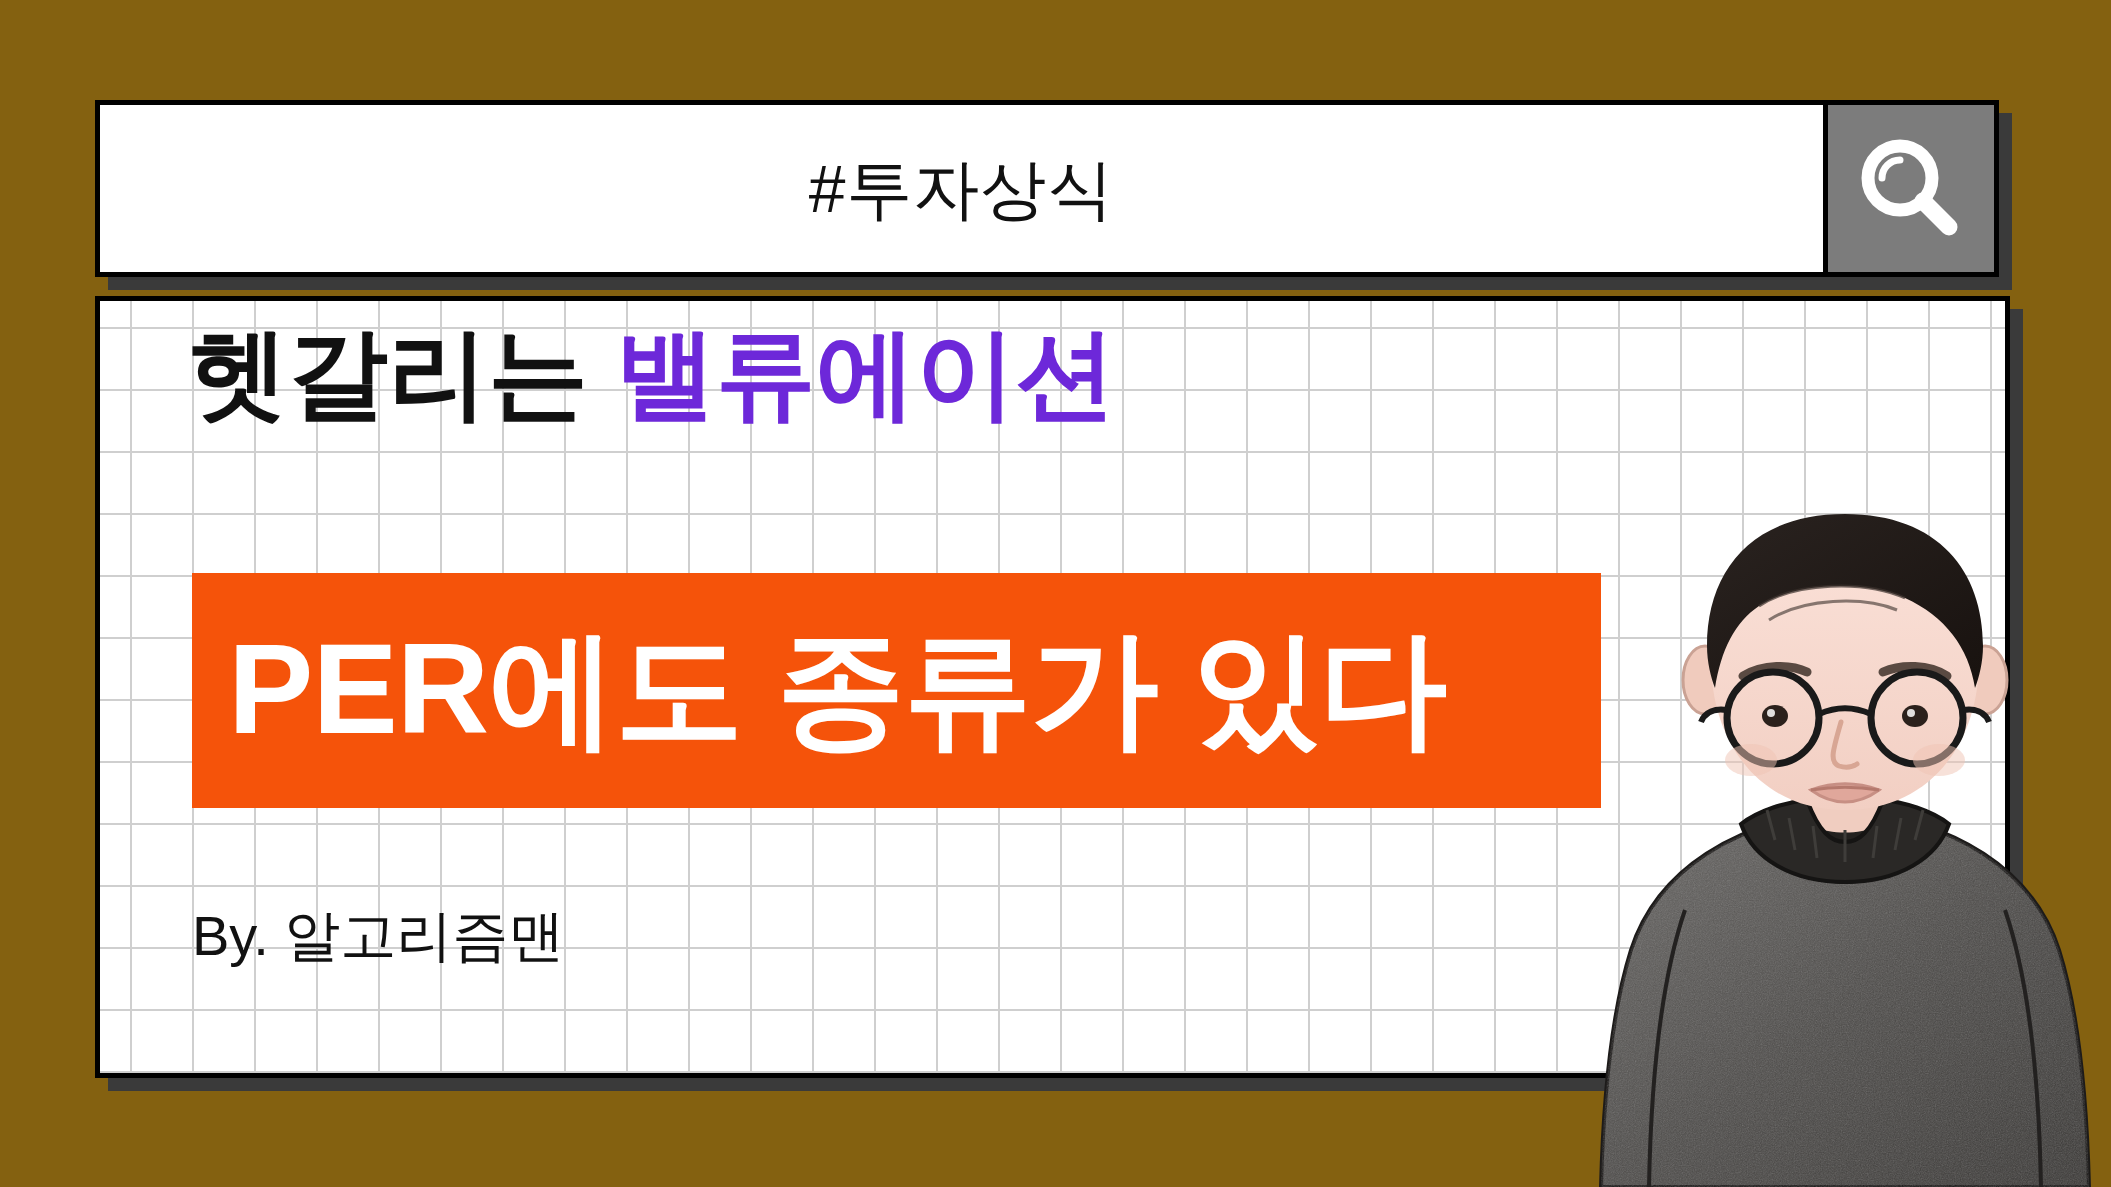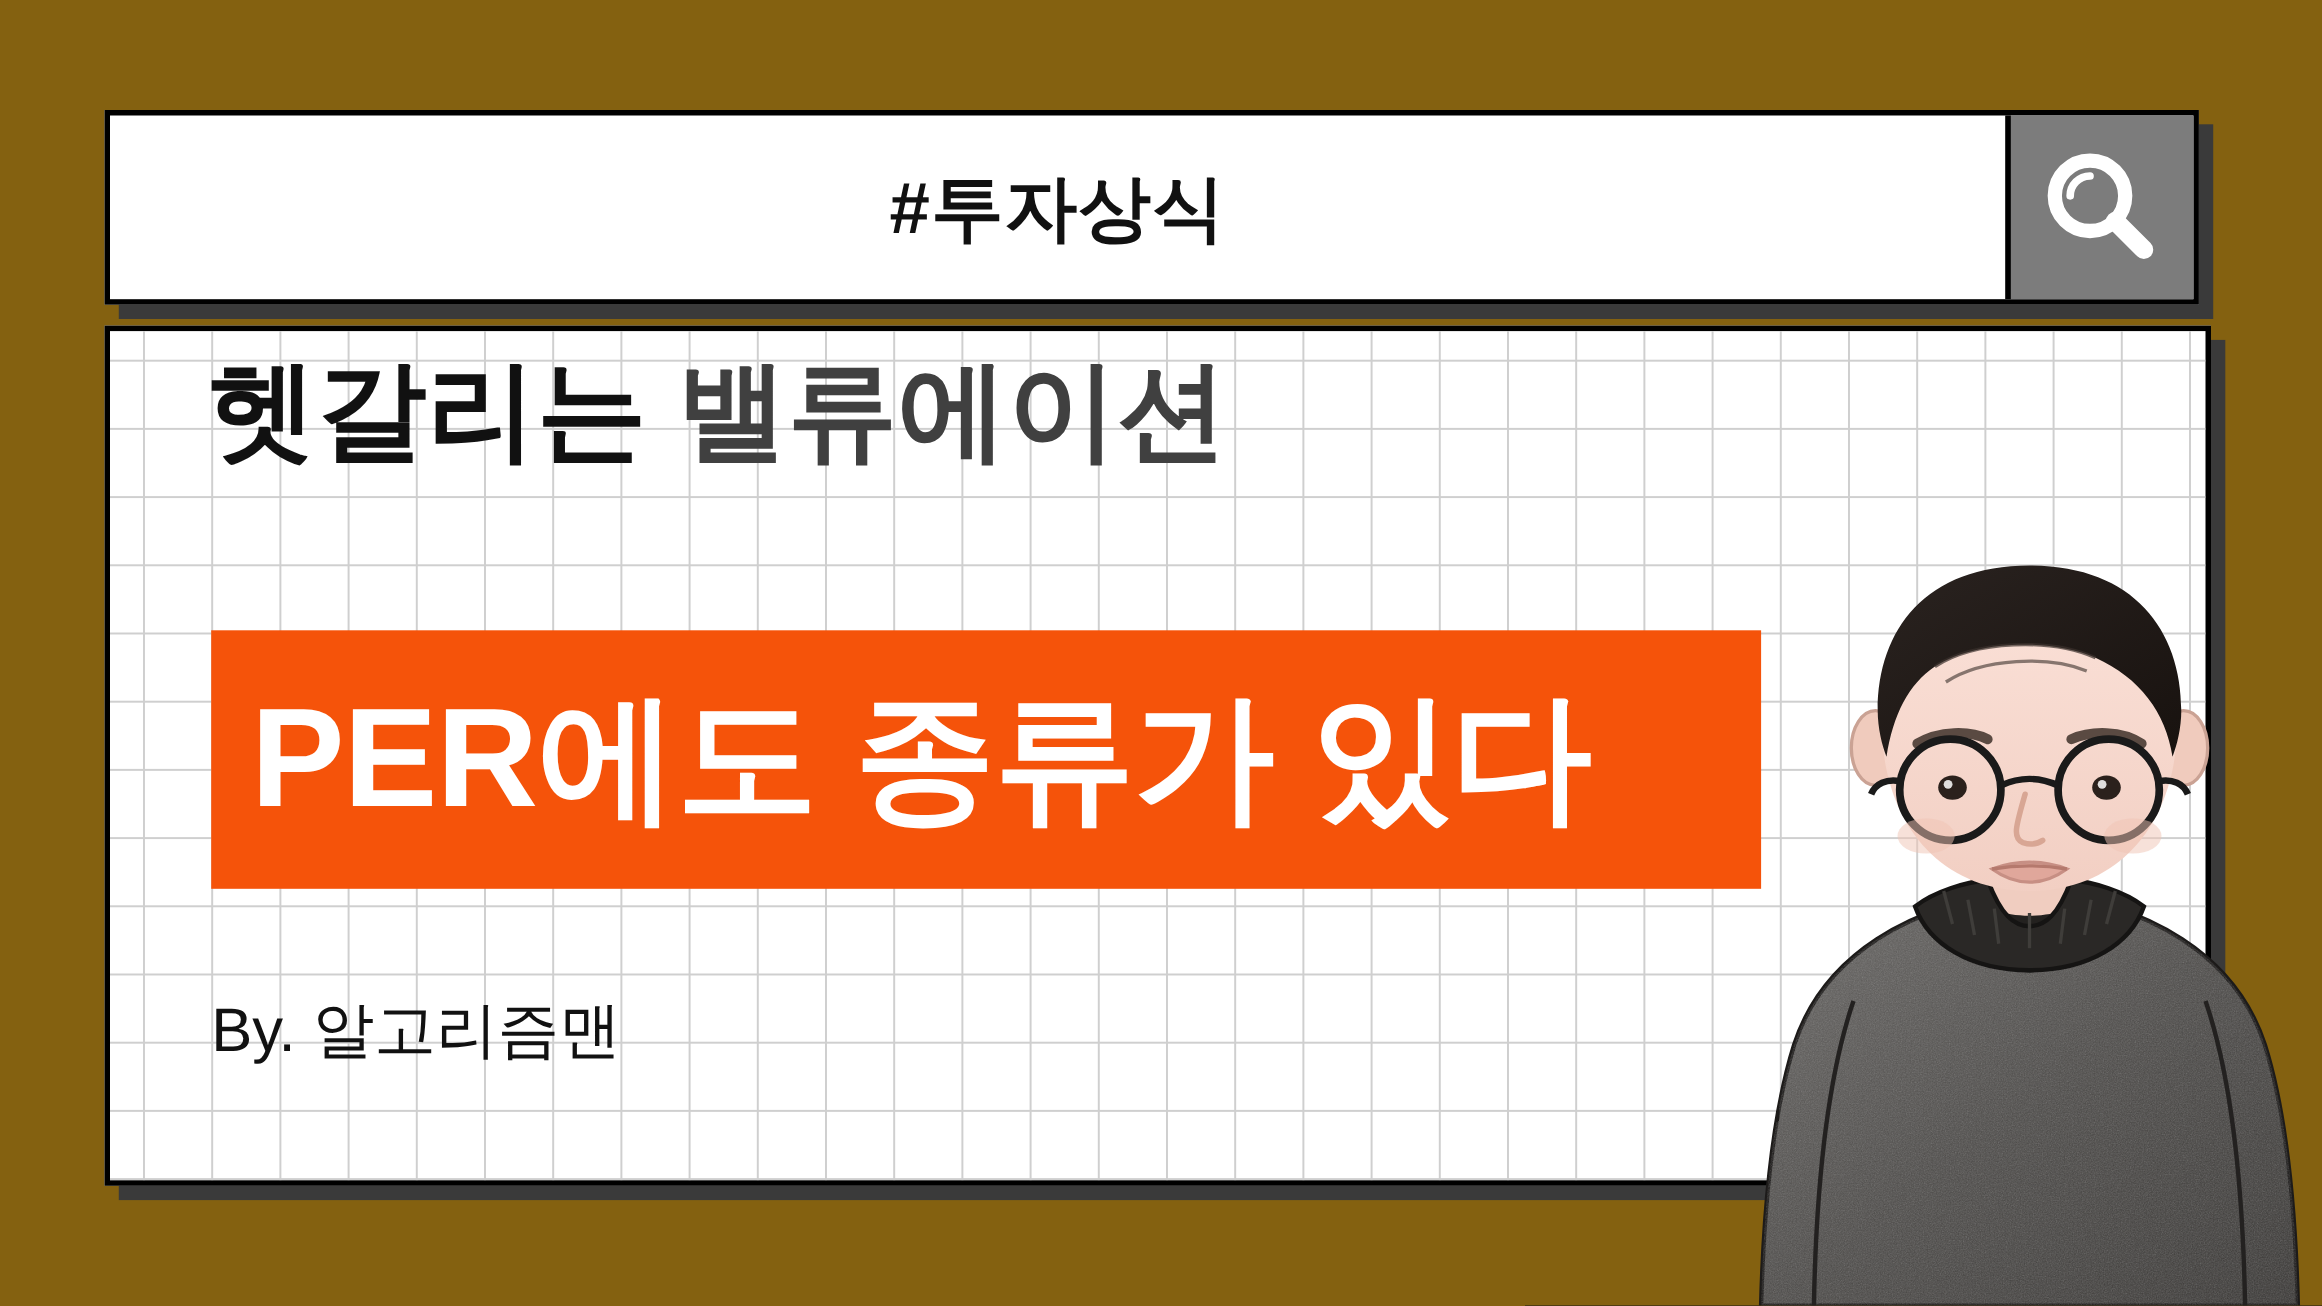--- a/index.html
+++ b/index.html
@@ -39,21 +39,21 @@
   }
   #search-input-area {
     flex: 1 1 auto;
     display: flex;
     align-items: center;
     justify-content: center;
     position: relative;
   }
   #search-text {
     font-size: 66px;
-    font-weight: 700;
+    font-weight: 400;
     color: #111111;
     letter-spacing: 1px;
     line-height: 1;
     user-select: none;
   }
   #search-button {
     flex: 0 0 166px;
     background: #7c7c7c;
     border-left: 5px solid #000000;
     display: flex;
@@ -98,21 +98,21 @@
     position: absolute;
     left: 88px;
     top: 20px;
     font-size: 100px;
     font-weight: 700;
     line-height: 1.05;
     white-space: nowrap;
     color: #111111;
     user-select: none;
   }
-  #headline .accent { color: #404040; }
+  #headline .accent { color: #6d28d9; }
 
   #banner {
     position: absolute;
     left: 92px;
     top: 272px;
     width: 1409px;
     height: 235px;
     background: #f5530a;
   }
   #banner-text {

